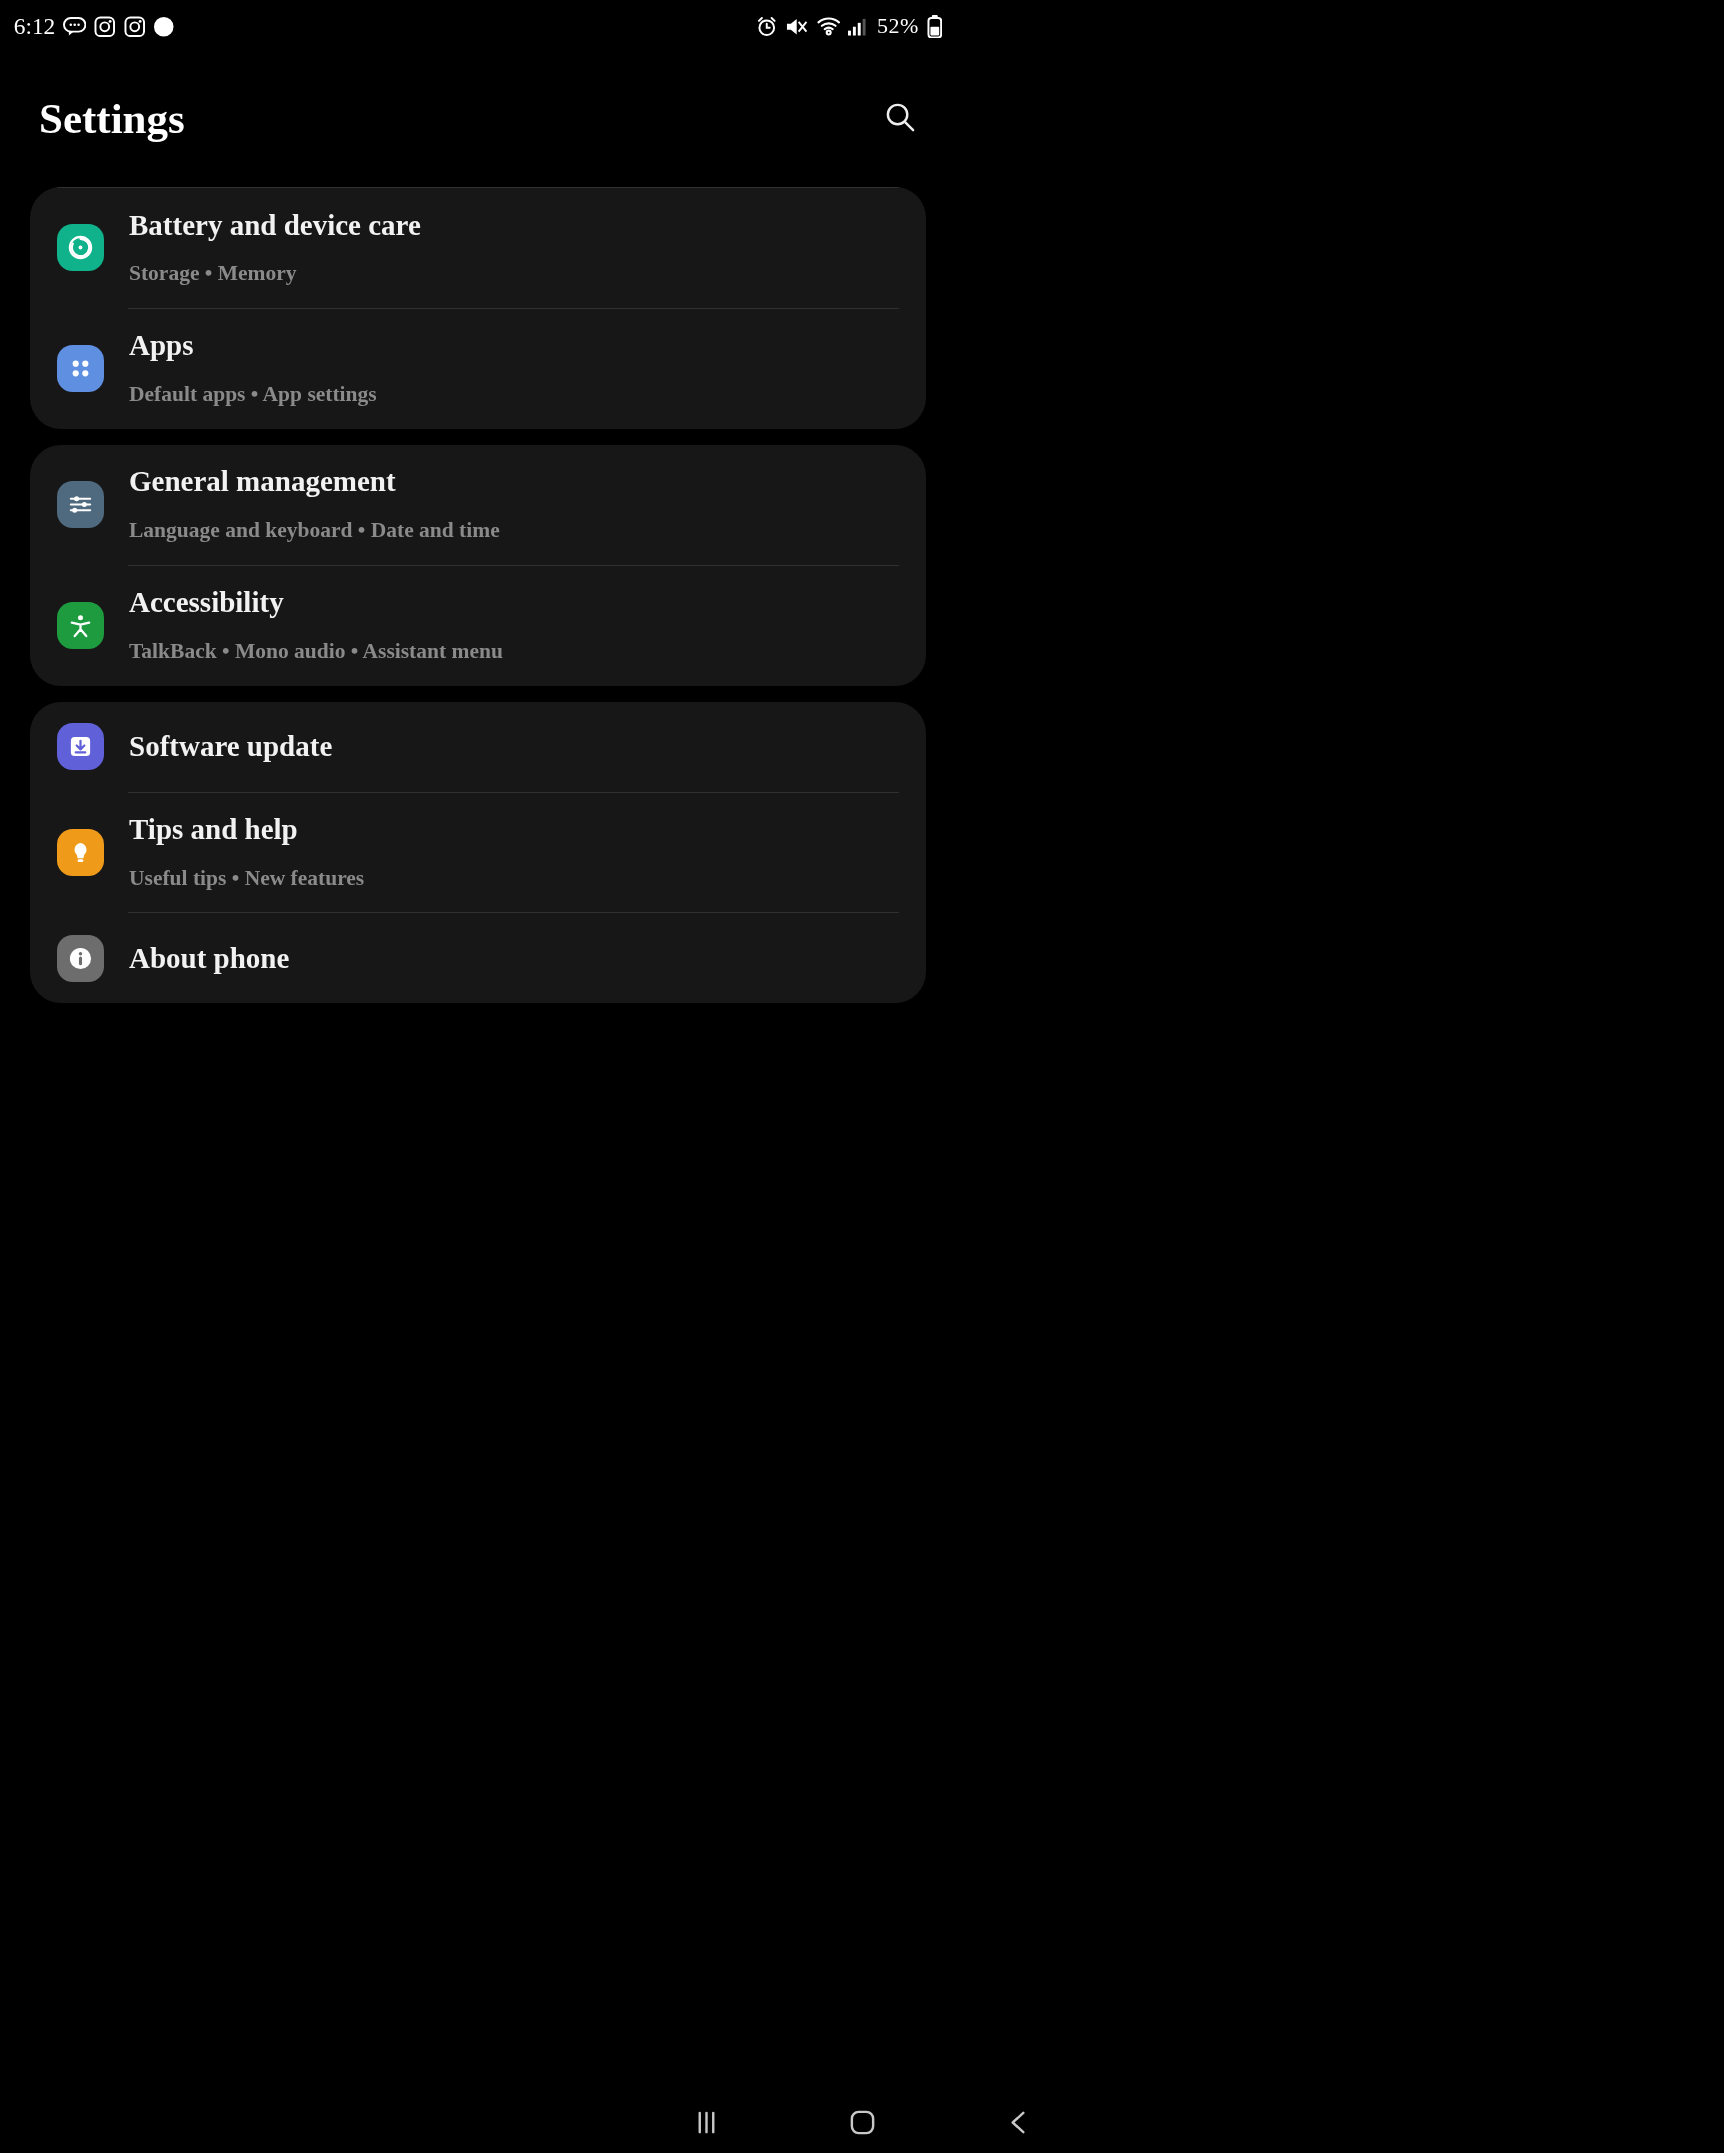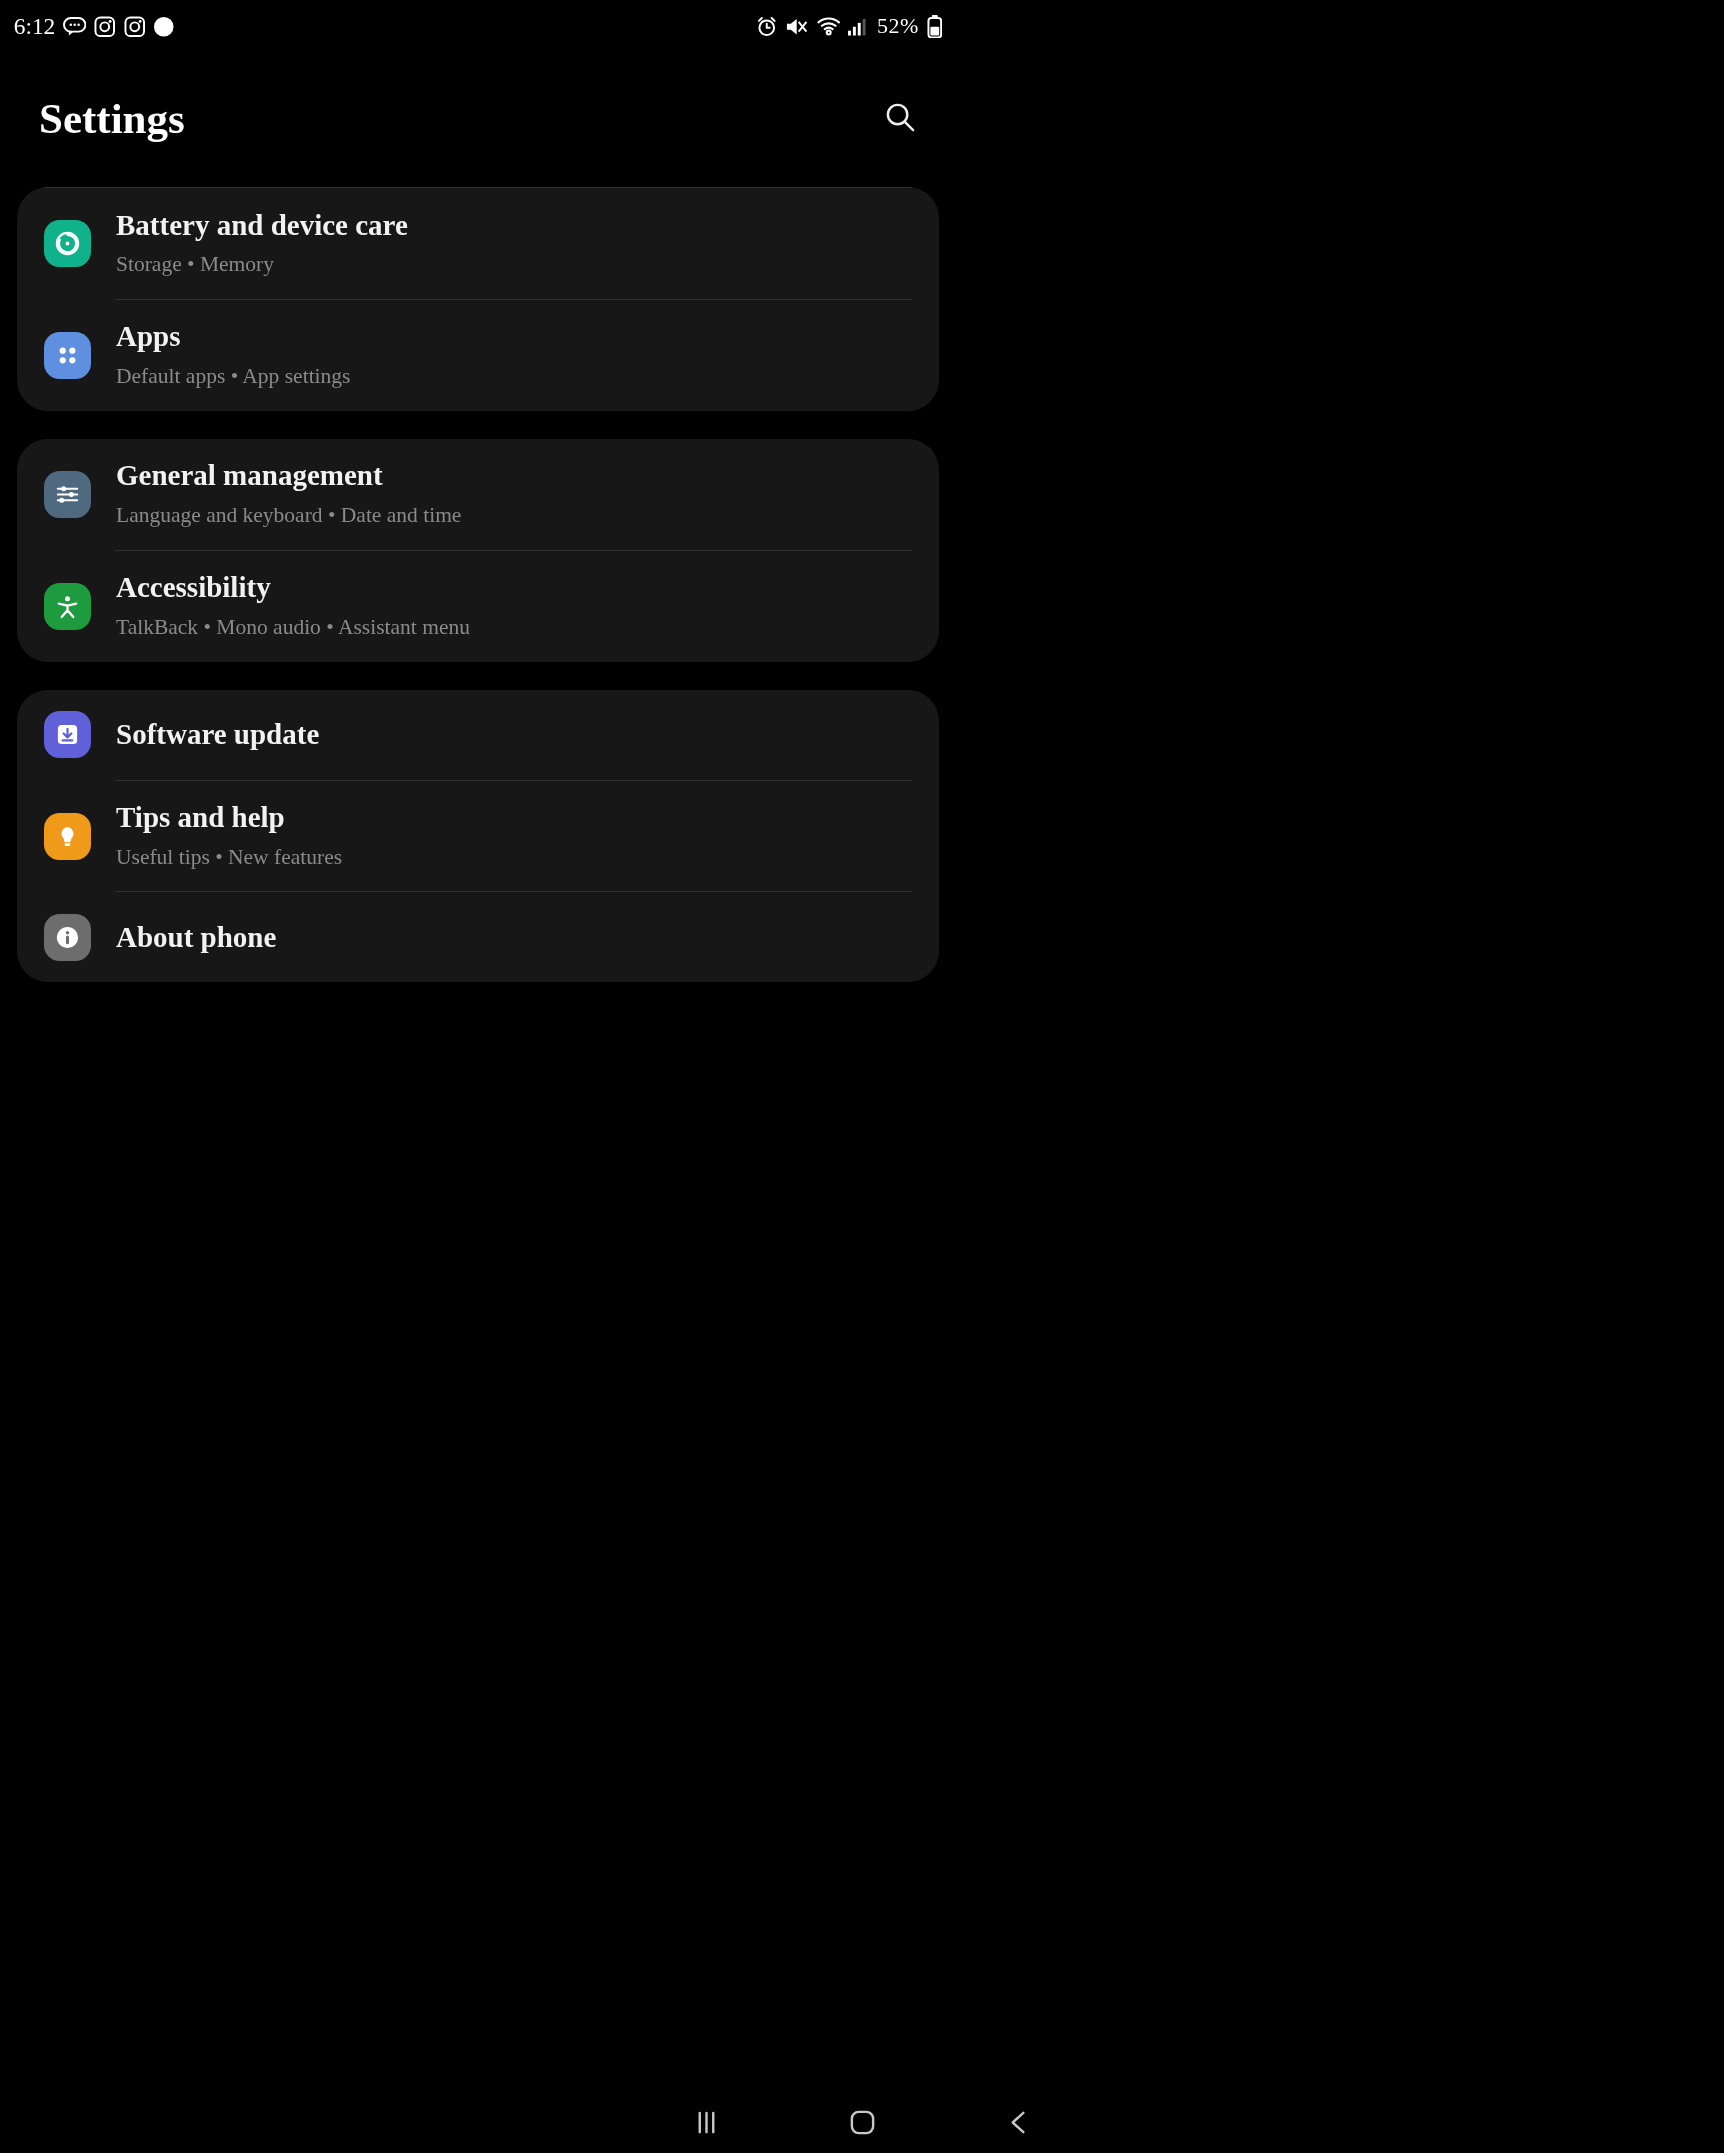--- a/index.html
+++ b/index.html
@@ -11,26 +11,26 @@
   .statusbar .left, .statusbar .right { display:flex; align-items:center; gap:7.8px; }
   .statusbar svg { display:block; }
   .statusbar .time { font-family:"Comic Sans MS",cursive; font-size:23.4px;text-align:right; }
   .statusbar .pct  { font-size:22px; letter-spacing:0.5px; }
   
   .header { display:flex; justify-content:space-between; align-items:center;
             padding:49px 39px 44px 39px; }
   .header h1 { font-size:43px; font-weight:bold; }
   .search-btn { background:none; border:none; cursor:pointer; }
   
-  .cards { padding:0 17px; display:flex; flex-direction:column; gap:28px; }
+  .cards { padding:0 30px; display:flex; flex-direction:column; gap:16px; }
   .card  { background:#171717; border-radius:31px; overflow:hidden; }
   .row   { display:flex; align-items:center; gap:25px; padding:21.5px 27px; cursor:pointer; }
   .row .texts { flex:1; }
   .row .title { font-size:29px; font-weight:600; color:#f2f2f2; line-height:1.1; }
-  .row .sub   { font-size:21.5px; color:#8a8a8a; margin-top:11px; font-weight:400; }
+  .row .sub   { font-size:21.5px; color:#8a8a8a; margin-top:20px; font-weight:700; }
   .divider { height:1px; background:#303030; margin-left:98px; margin-right:27px; }
   .divider.top { margin-left:27px; }
   
   .icon { width:47px; height:47px; border-radius:15.6px; display:flex;
           align-items:center; justify-content:center; flex:0 0 47px; }
   .icon svg { display:block; }
   
   .navbar { position:absolute; bottom:0; left:0; right:0; height:62px;
             display:flex; justify-content:center; align-items:center; gap:117px; }
   .navbar .navbtn { width:39px; height:39px; display:flex; align-items:center;

